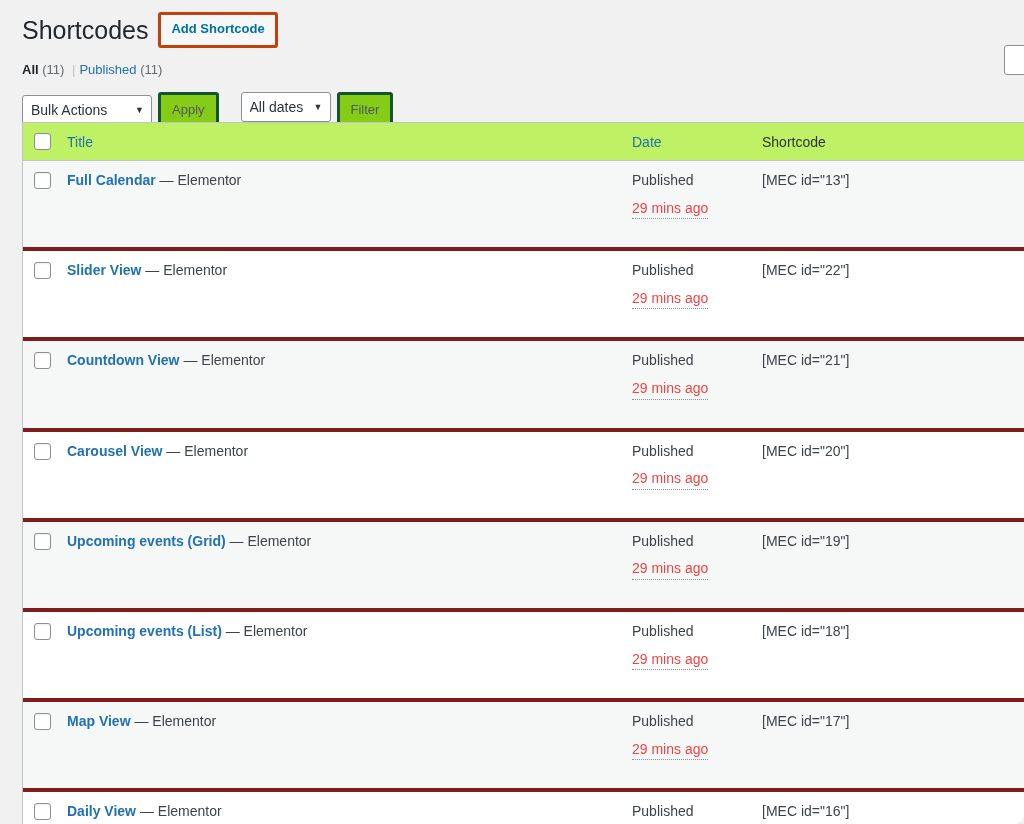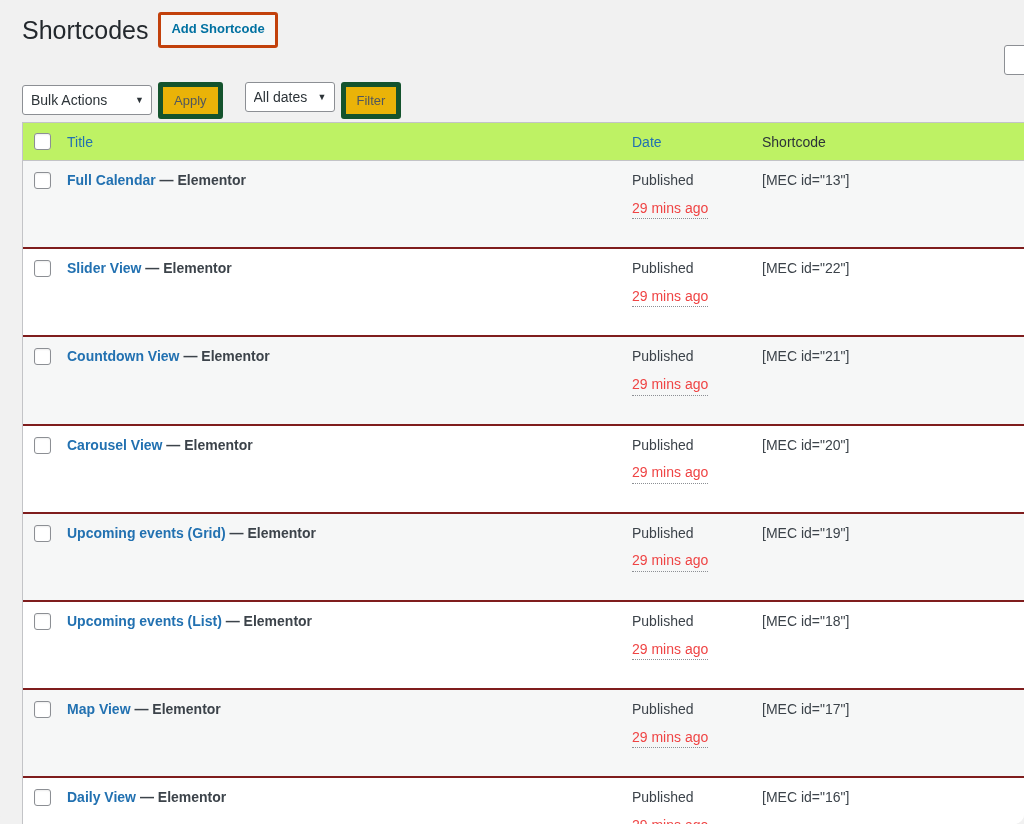--- a/index.html
+++ b/index.html
@@ -88,21 +88,21 @@
   }
   .subsubsub li { margin: 0; padding: 0; display: inline; }
   .subsubsub .sep { color: #c3c4c7; margin: 0 4px; }
   .subsubsub a { text-decoration: none; color: #2271b1; cursor: pointer; }
   .subsubsub a.current { color: #1d2327; font-weight: 600; cursor: default; }
   .subsubsub .count { color: #646970; font-weight: 400; }
 
   
   .tablenav {
     position: absolute;
-    left: 22px; top: 85px;
+    left: 22px; top: 95px;
     display: flex;
     align-items: center;
     height: 30px;
   }
   .actions { display: flex; align-items: center; }
   .select-wrap {
     position: relative;
     display: inline-block;
   }
   select.wp-select {
@@ -132,22 +132,22 @@
     font-size: 9px;
     color: #2c3338;
     line-height: 1;
   }
   .button-secondary {
     height: 37px;
     line-height: 28px;
     font-size: 13px;
     font-family: "Liberation Sans", sans-serif;
     padding: 0 11px;
-    background: #eab308;
-    border: 5px solid #14532d;
+    background: #84cc16;
+    border: 3px solid #14532d;
     border-radius: 3px;
     color: #50575e;
     cursor: pointer;
     white-space: nowrap;
     outline: none;
   }
   #doaction { margin-left: 6px; color: #50575e; }
   .filter-group { margin-left: 22px; display: flex; align-items: flex-start; }
   #post-query-submit { margin-left: 6px; }
 
@@ -182,40 +182,40 @@
   .col-cb { width: 44px; padding-left: 11px !important; padding-right: 0 !important; }
   .col-title { width: 565px; }
   .col-date { width: 130px; }
   .col-shortcode { width: auto; }
 
   .wp-list-table tbody tr { background: #fff; }
   .wp-list-table tbody tr.alternate { background: #f6f7f7; }
   .wp-list-table tbody td {
     padding: 8px 10px 28px 0;
     vertical-align: top;
-    border-top: 2px solid #7f1d1d;
+    border-top: 4px solid #7f1d1d;
     line-height: 1.4;
     color: #3c434a;
   }
   .wp-list-table tbody tr:first-child td { border-top: none; }
   .wp-list-table tbody td.check-column {
     padding: 11px 0 0 11px;
     width: 44px;
   }
   .row-title-cell { padding-top: 10px !important; }
   .row-title {
     color: #2271b1;
     font-weight: 600;
     font-size: 14px;
     text-decoration: none;
     cursor: pointer;
   }
   .post-state {
     color: #3c434a;
-    font-weight: 700;
+    font-weight: 400;
   }
   .date-cell { color: #3c434a; padding-top: 10px !important; }
   .date-cell .date-status { display: block; }
   .date-cell .date-ago {
     display: block;
     margin-top: 8px;
     color: #ef4444;
     border-bottom: 1px dotted #8c8f94;
     text-decoration: none;
     width: fit-content;
@@ -251,20 +251,31 @@
 
   <div class="page-head">
     <h1 class="page-title">Shortcodes</h1>
     <a class="page-title-action">Add Shortcode</a>
   </div>
 
   <div class="search-box">
     <input class="search-input" type="search" placeholder="" style="">
   </div>
 
+  <ul class="subsubsub">
+    <li>
+      <a class="current">All</a>
+      <span class="count">(11)</span>
+      <span class="sep">|</span>
+    </li>
+    <li>
+      <a>Published</a>
+      <span class="count">(11)</span>
+    </li>
+  </ul>
 
   <div class="tablenav">
     <div class="actions">
       <div class="select-wrap">
         <select class="wp-select" id="bulk-action-selector">
           <option>Bulk Actions</option>
         </select>
         <span class="select-arrow">▼</span>
       </div>
       <button class="button-secondary" id="doaction">Apply</button>

